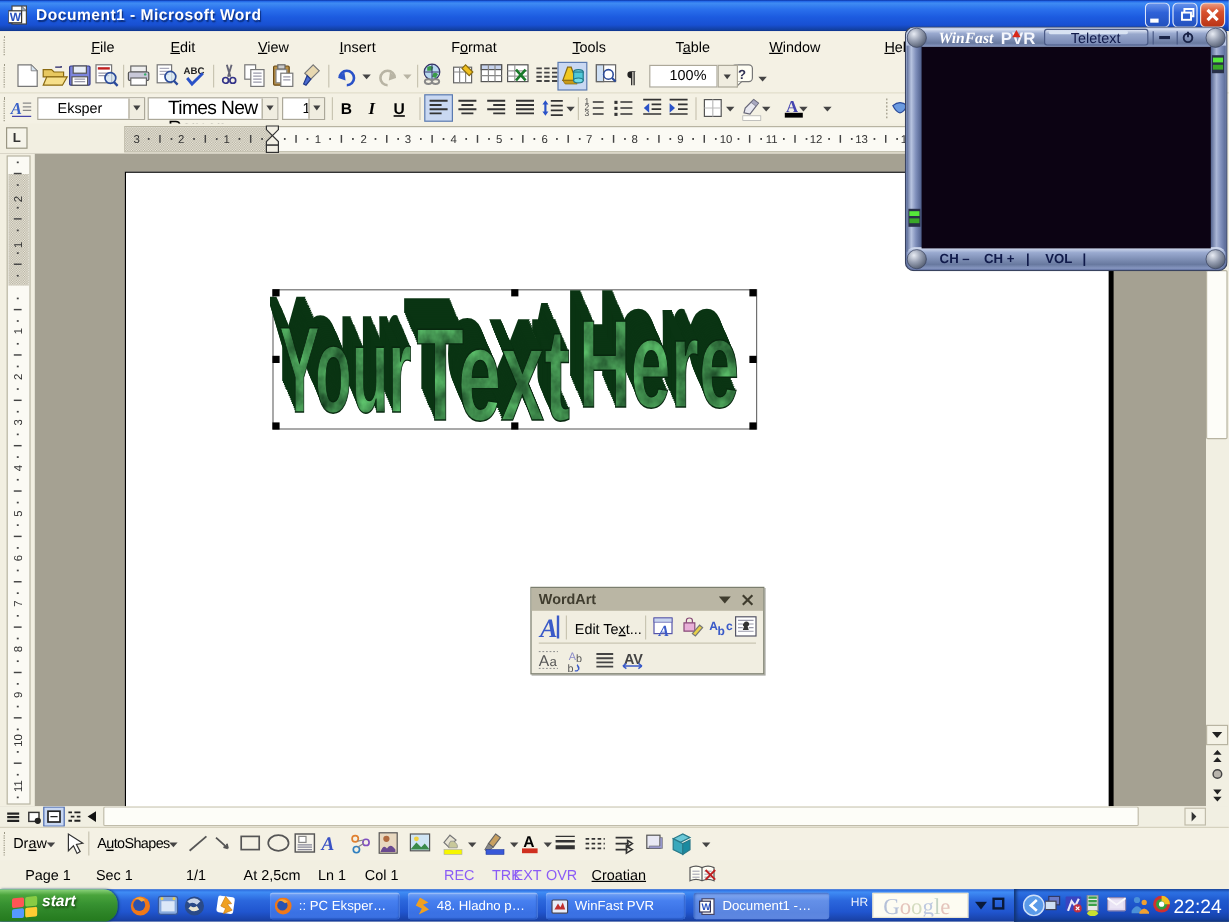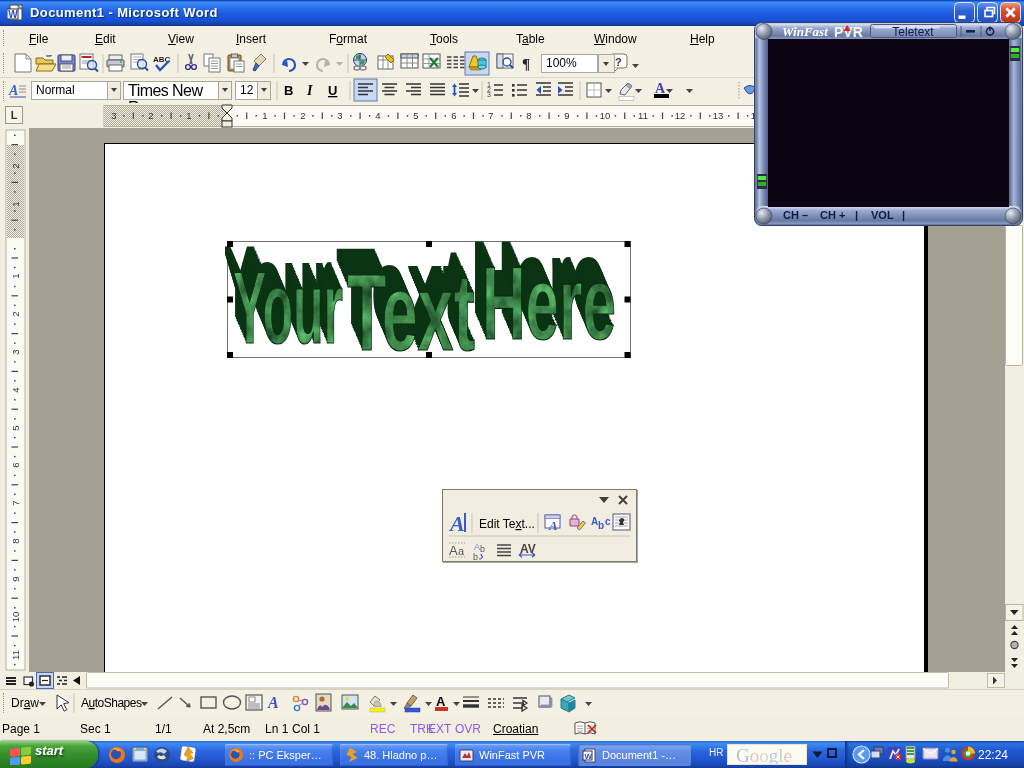--- a/index.html
+++ b/index.html
@@ -4,26 +4,26 @@
 <style>
   html,body{margin:0;padding:0;width:1024px;height:768px;overflow:hidden;
     font-family:"Liberation Sans",sans-serif;}
   .abs{position:absolute;}
   #screen{position:absolute;left:0;top:0;width:1024px;height:768px;background:#f2efe1;}
   #titlebar{left:0;top:0;width:1024px;height:26px;
     background:linear-gradient(180deg,#0a2ea0 0%,#2267e8 4%,#3f8cf3 10%,#2a70ec 30%,#1c5be0 55%,#1850d2 80%,#123f9e 96%,#0a2e86 100%);}
   #titletext{left:30px;top:5px;color:#fff;font-size:13px;font-weight:bold;
     text-shadow:1px 1px 1px #0a2d7c;letter-spacing:0.4px;}
   #menubar{left:0;top:26px;width:1024px;height:24px;background:#f4f1e4;}
-  .menuitem{top:32px;font-size:12px;color:#000;}
+  .menuitem{top:32px;font-size:12px;color:#000;margin-left:47px;}
   .menuitem span{text-decoration:underline;}
   #stdbar{left:0;top:50px;width:1024px;height:27px;background:#f4f1e4;border-bottom:1px solid #ddd9c6;}
   #fmtbar{left:0;top:78px;width:1024px;height:25px;background:#f4f1e4;}
   .combo{position:absolute;background:#fff;border:1px solid #aca899;height:19px;font-size:12px;color:#000;
-     line-height:17px;padding-left:4px;box-sizing:border-box;}
+     line-height:17px;padding-left:16px;box-sizing:border-box;}
   #rulerrow{left:0;top:103px;width:1024px;height:25px;background:#f2efe1;}
   #tabsel{left:5px;top:106px;width:18px;height:18px;background:#f6f4ea;border:1px solid #9a9683;
      font-size:11px;font-weight:bold;color:#333;text-align:center;line-height:16px;box-sizing:border-box;}
   #docarea{left:0;top:128px;width:1005px;height:544px;background:#a5a192;overflow:hidden;}
   #vrulerbg{position:absolute;left:0;top:0px;width:29px;height:544px;background:#f2efe1;}
   #pageborder{position:absolute;left:104px;top:15px;width:819px;height:529px;border:1px solid #000;background:#fff;}
   #pagershadow{position:absolute;left:924px;top:15px;width:4px;height:529px;background:#000;}
   #vscroll{left:1005px;top:128px;width:19px;height:544px;background:#f0eee2;}
   #hscrollrow{left:0;top:672px;width:1024px;height:17px;background:#f0eee2;}
   #drawbar{left:0;top:689px;width:1024px;height:28px;background:#f4f1e4;border-top:1px solid #d6d2bf;box-sizing:border-box;}
@@ -37,21 +37,21 @@
     box-shadow:1px 0 2px #0a3a6a;}
   #starttext{position:absolute;left:35px;top:2px;color:#fff;font-size:13px;font-weight:bold;font-style:italic;
     text-shadow:1px 2px 2px #1a4a12;}
   .taskbtn{position:absolute;top:3px;height:22px;border-radius:2px;
     background:linear-gradient(180deg,#71a1f4 0%,#4780f0 30%,#3a71e4 75%,#3c72e2 100%);
     box-shadow:inset 0 1px 1px #9dc0fa,inset -1px -1px 1px #2a5cc8;color:#fff;font-size:11px;line-height:22px;}
   .taskbtn .tlabel{position:absolute;left:24px;top:0;white-space:nowrap;}
   #tray{position:absolute;left:845px;top:0;width:179px;height:27px;
     background:linear-gradient(180deg,#1d54c8 0%,#2e72e4 9%,#1f59cf 35%,#1a4cc2 70%,#15409f 93%,#123a90 100%);
     box-shadow:inset 2px 0 3px #11336e;}
-  #clock{position:absolute;left:133px;top:7px;color:#fff;font-size:12px;}
+  #clock{position:absolute;left:133px;top:7px;color:#fff;font-size:16px;}
   #watb{left:442px;top:489px;width:195px;height:73px;background:#f1eee1;
     border:1px solid #7b7e6f;box-shadow:1px 1px 0 rgba(80,80,70,0.5);box-sizing:border-box;}
   #watb-title{position:absolute;left:0px;top:0px;width:193px;height:19px;background:#bab6a4;
     color:#403d2f;font-size:12px;font-weight:bold;line-height:19px;padding-left:6px;box-sizing:border-box;}
   .menugrip{position:absolute;width:3px;border-left:1px dotted #9a9683;}
 </style>
 </head>
 <body>
 <div id="screen">
   <div class="abs" id="titlebar"></div>
@@ -344,21 +344,21 @@
     <text x="655" y="15" font-size="14" font-weight="bold" fill="#4444b0" font-family="Liberation Serif">A</text>
     <rect x="654" y="16" width="15" height="4" fill="#000"></rect>
     <path d="M666 11 l7 0 l-3.5 4 z" fill="#444"></path>
     <path d="M686 11 l7 0 l-3.5 4 z" fill="#444"></path>
 
     <line x1="739" y1="4" x2="739" y2="21" stroke="#9a9683" stroke-dasharray="1.5 1.5"></line>
       <g transform="translate(744,6)">
         <path d="M0 4 q6 -5 12 0 q-6 12 -12 0 z" fill="#6a9ae0" stroke="#2a4a9a"></path>
       </g>
   </svg>
-  <div class="combo" style="left:31px;top:81px;width:90px;">Normal</div>
+  <div class="combo" style="left:31px;top:81px;width:90px;">Eksper</div>
   <div class="abs" style="left:107px;top:82px;width:13px;height:17px;background:#f0ede0;border-left:1px solid #aca899;box-sizing:border-box;">
       <div style="margin:6px 0 0 3px;width:0;height:0;border-left:3.5px solid transparent;border-right:3.5px solid transparent;border-top:4px solid #404040;"></div>
     </div>
   <div class="combo" style="left:123px;top:81px;width:109px;letter-spacing:-0.55px;font-size:16px;">Times New Roman</div>
   <div class="abs" style="left:218px;top:82px;width:13px;height:17px;background:#f0ede0;border-left:1px solid #aca899;box-sizing:border-box;">
       <div style="margin:6px 0 0 3px;width:0;height:0;border-left:3.5px solid transparent;border-right:3.5px solid transparent;border-top:4px solid #404040;"></div>
     </div>
   <div class="combo" style="left:235px;top:81px;width:36px;">12</div>
   <div class="abs" style="left:257px;top:82px;width:13px;height:17px;background:#f0ede0;border-left:1px solid #aca899;box-sizing:border-box;">
       <div style="margin:6px 0 0 3px;width:0;height:0;border-left:3.5px solid transparent;border-right:3.5px solid transparent;border-top:4px solid #404040;"></div>
@@ -760,42 +760,43 @@
       <g>
           <path d="M561 10 l8 -4 l6 3 l-8 4 z" fill="#6ac8d8" stroke="#2a7a8a"></path>
           <path d="M561 10 l8 4 l0 9 l-8 -4 z" fill="#3aa8bc" stroke="#2a7a8a"></path>
           <path d="M569 14 l6 -3 l0 8 l-6 4 z" fill="#1a8aa0" stroke="#2a7a8a"></path>
         </g>
       <path d="M585 13 l7 0 l-3.5 4 z" fill="#444"></path>
     </g>
   </svg>
 
   <div class="abs" id="statusbar">
-    <div class="stxt" style="left:2px;text-align:right;">Page 1</div>
+    <div class="stxt" style="left:21px;text-align:right;">Page 1</div>
     <div class="stxt" style="left:80px;">Sec 1</div>
     <div class="stxt" style="left:155px;">1/1</div>
     <div class="stxt" style="left:203px;">At 2,5cm</div>
     <div class="stxt" style="left:265px;">Ln 1</div>
-    <div class="stxt" style="left:292px;">Col 1</div>
+    <div class="stxt" style="left:304px;">Col 1</div>
     <div class="stxt sgray" style="left:370px;">REC</div>
     <div class="stxt sgray" style="left:398px;margin-left:12px;">TRK</div>
     <div class="stxt sgray" style="left:428px;">EXT</div>
     <div class="stxt sgray" style="left:455px;">OVR</div>
     <div class="stxt" style="left:493px;text-decoration:underline;">Croatian</div>
     <svg class="abs" style="left:573px;top:3px" width="26" height="18" viewBox="0 0 26 18">
       <path d="M2 3 q5 -2.5 10 0 q5 -2.5 10 0 v11 q-5 -2.5 -10 0 q-5 -2.5 -10 0 z" fill="#fdfdf4" stroke="#555"></path>
       <line x1="12" y1="3" x2="12" y2="14" stroke="#555"></line>
       <g stroke="#99a" stroke-width="0.8">
           <path d="M4 6 h6 M4 8.5 h6 M4 11 h6 M14 6 h6 M14 8.5 h6 M14 11 h6"></path>
         </g>
       <path d="M15 5 l8 8 m0 -8 l-8 8" stroke="#c02020" stroke-width="1.6"></path>
     </svg>
   </div>
 
   <div class="abs" id="watb">
+    <div id="watb-title">WordArt</div>
     <svg style="position:absolute;left:155px;top:6px" width="12" height="8" viewBox="0 0 12 8">
         <path d="M1 1 h10 l-5 6 z" fill="#3f3c2e"></path>
       </svg>
     <svg style="position:absolute;left:174px;top:4px" width="12" height="12" viewBox="0 0 12 12">
         <path d="M2 2 l8 8 M10 2 l-8 8" stroke="#3f3c2e" stroke-width="1.8"></path>
       </svg>
     <svg style="position:absolute;left:0;top:19px" width="193" height="52" viewBox="0 0 193 52">
       <line x1="29" y1="4" x2="29" y2="24" stroke="#c9c5b2"></line>
       <line x1="95" y1="4" x2="95" y2="24" stroke="#c9c5b2"></line>
       <line x1="6" y1="27" x2="187" y2="27" stroke="#c9c5b2"></line>

